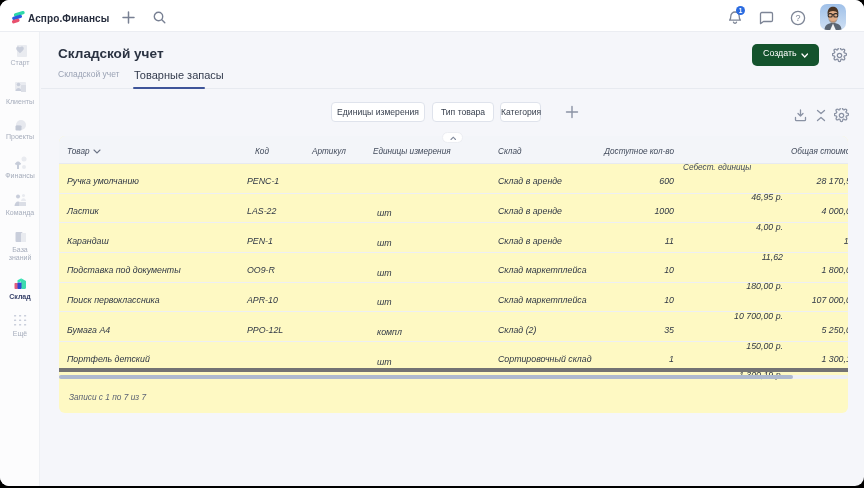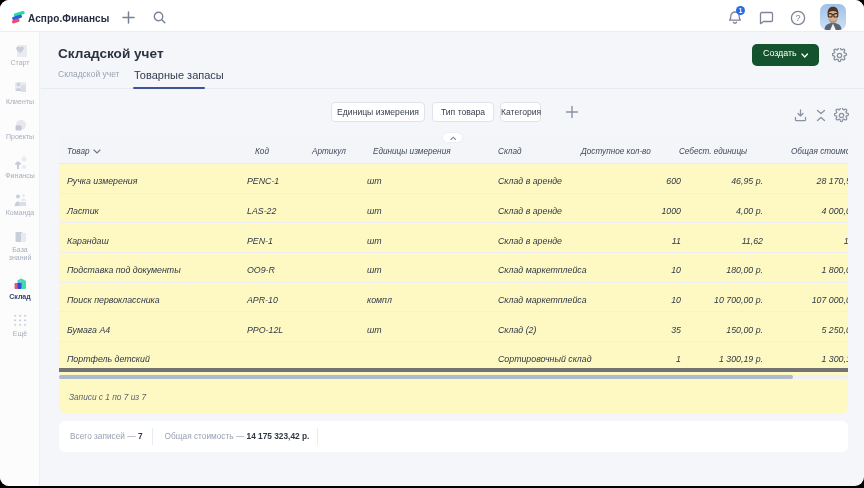--- a/index.html
+++ b/index.html
@@ -25,22 +25,22 @@
 .fbtn{position:absolute;left:213px;top:101.4px;width:109.5px;height:20.2px;background:#3c5fd8;border-radius:5px;color:#fff;font-size:8.6px;}
 .fbtn .div{position:absolute;left:24.5px;top:3px;width:1px;height:14px;background:rgba(255,255,255,.3);}
 .fbtn .txt{position:absolute;left:31.4px;top:5.6px;}
 .chip{position:absolute;top:101.5px;height:20.5px;background:#fff;border:1px solid #dfe3ec;border-radius:4px;font-size:8.6px;color:#39414f;text-align:center;line-height:19px;white-space:nowrap;}
 
 .card{position:absolute;left:59px;top:136px;width:789px;height:277px;background:#fef9c3;border-radius:6px;overflow:hidden;font-style:italic;}
 .thead{position:absolute;left:0;top:0;width:789px;height:28px;background:#f3f5f9;border-bottom:1px solid #e7eaf0;}
 .th{position:absolute;top:10.8px;font-size:8.2px;color:#414a5b;font-weight:500;white-space:nowrap;}
 .row{position:absolute;left:0;width:789px;height:30px;border-bottom:1px solid #edeff4;}
 .td{position:absolute;top:12.2px;font-size:8.8px;color:#2f3745;white-space:nowrap;}
-.c1{left:8px;}.c2{left:188px;text-align:center;}.c4{left:308px;}.c5{left:439px;}
-.c6{right:167px;}.c7{right:85px;text-align:center;}.c8{right:-17.5px;text-align:right;}
+.c1{left:8px;}.c2{left:188px;text-align:center;}.c4{left:318px;margin-top:32px;}.c5{left:439px;}
+.c6{right:174px;text-align:right;}.c7{right:65px;text-align:left;margin-top:16px;}.c8{right:-17.5px;text-align:right;}
 .recs{position:absolute;left:10px;top:255.5px;font-size:8.3px;color:#5c6374;}
 .hscroll{position:absolute;left:0;top:238.6px;width:734px;height:4px;background:#aeb9ce;border-radius:2px;}
 .hstrack{position:absolute;left:0;top:238.6px;width:789px;height:4px;background:#eef0f5;border-radius:2px;}
 
 .pill{position:absolute;left:441.5px;top:132.3px;width:21.5px;height:10.5px;background:#fff;border:1px solid #eceef3;border-radius:6px;}
 
 .sum{position:absolute;left:59px;top:421px;width:789px;height:31px;background:#fff;border-radius:6px;font-size:8.3px;color:#99a1b2;}
 .sum b{color:#2f3745;}
 .sdiv{position:absolute;top:7px;width:1px;height:17px;background:#e8ebf1;}
 svg{display:block;}
@@ -200,21 +200,21 @@
         </svg>
       <span class="th" style="left:196px;">Код</span>
       <span class="th" style="left:253px;">Артикул</span>
       <span class="th" style="left:314px;">Единицы измерения</span>
       <span class="th" style="left:439px;">Склад</span>
       <span class="th c6" style="width:100px;left:auto;">Доступное кол-во</span>
       <span class="th c7" style="width:100px;left:auto;">Себест. единицы</span>
       <span class="th c8" style="left:auto;">Общая стоимость</span>
     </div>
     <div class="row" style="top:28px;height:29.7px;">
-      <span class="td c1">Ручка измерения</span>
+      <span class="td c1">Ручка умолчанию</span>
         <span class="td c2">PENC-1</span>
         <span class="td c4">шт</span>
         <span class="td c5">Склад в аренде</span>
         <span class="td c6">600</span>
         <span class="td c7">46,95 р.</span>
         <span class="td c8">28 170,50 р.</span>
     </div>
     <div class="row" style="top:57.7px;height:29.7px;">
       <span class="td c1">Ластик</span>
         <span class="td c2">LAS-22</span>
@@ -270,19 +270,13 @@
     <div class="hstrack"></div>
     <div class="hscroll"></div>
     <div class="recs">Записи с 1 по 7 из 7</div>
   </div>
   <div class="pill">
     <svg style="position:absolute;left:7.5px;top:3px;" width="6.5" height="4.5" viewBox="0 0 6.5 4.5">
         <path d="M1 3.5l2.25-2.3L5.5 3.5" stroke="#828b9d" stroke-width="1.1" fill="none" stroke-linecap="round"></path>
       </svg>
   </div>
 
-  <div class="sum">
-    <span style="position:absolute;left:11px;top:10px;">Всего записей — <b>7</b></span>
-    <div class="sdiv" style="left:93px;"></div>
-    <span style="position:absolute;left:105.5px;top:10px;">Общая стоимость — <b>14 175 323,42 р.</b></span>
-    <div class="sdiv" style="left:258px;"></div>
-  </div>
 </div>
 
 </body></html>

